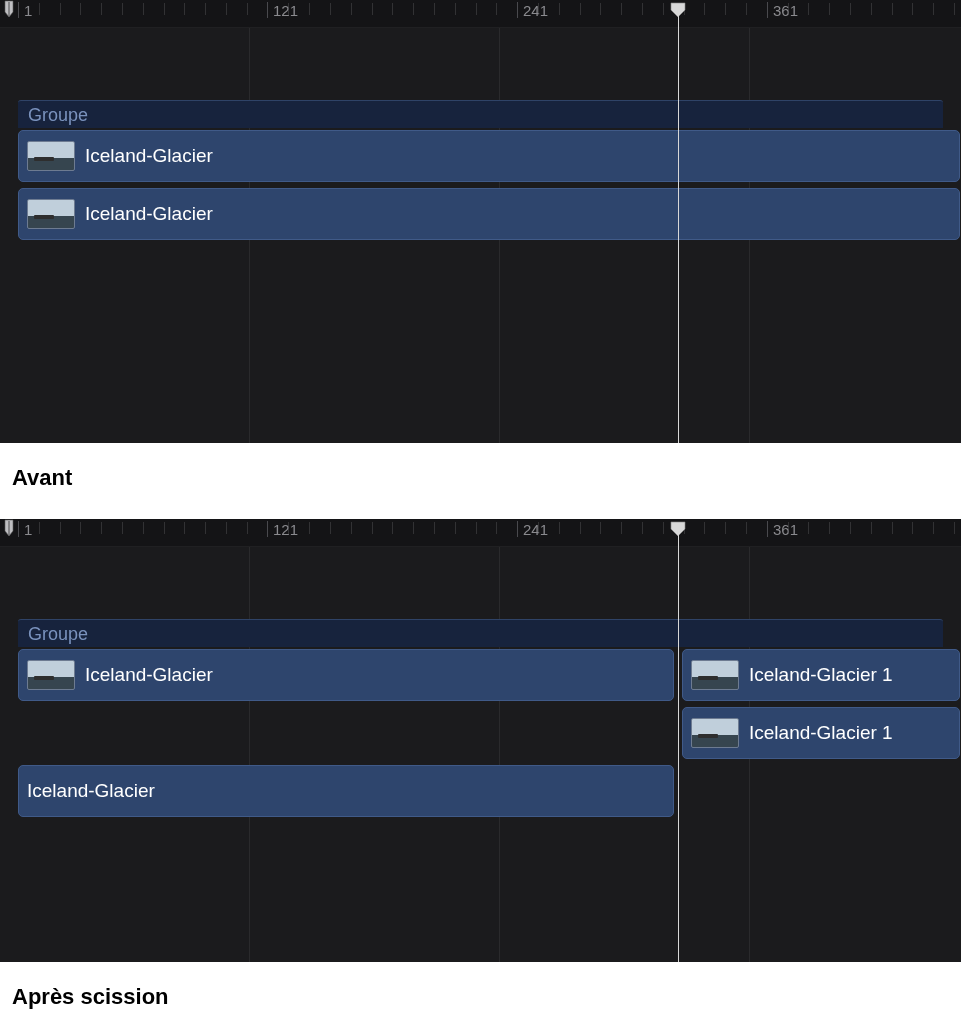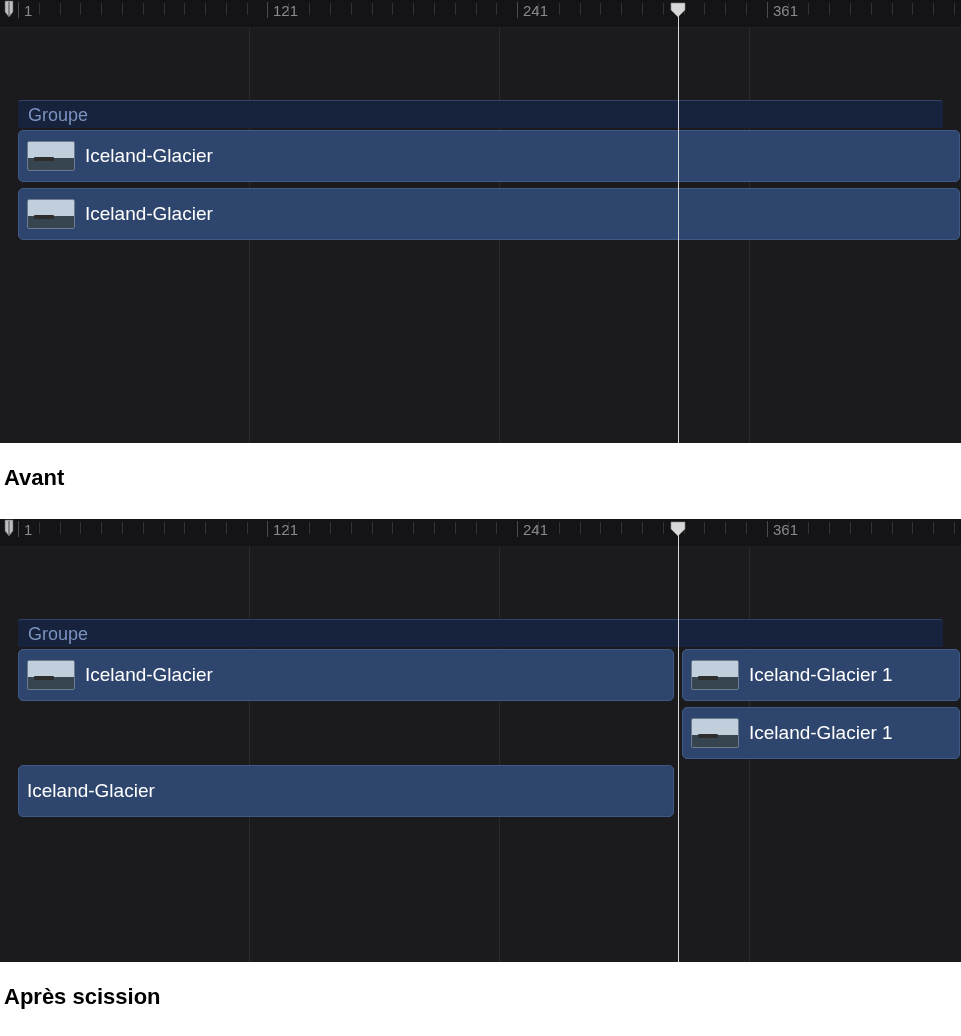--- a/index.html
+++ b/index.html
@@ -117,21 +117,21 @@
     border: 1px solid #6d7b91; border-radius: 2px;
     background: linear-gradient(to bottom, #c0cfdb 0%, #c0cfdb 58%, #36454f 58%, #36454f 100%);
     position: relative; flex: 0 0 auto;
   }
   .clip .thumb::after {
     content: ""; position: absolute; left: 6px; bottom: 9px; width: 20px; height: 4px;
     background: #2e2e2e; border-radius: 1px;
   }
   .caption {
     font-weight: 700; font-size: 22px; color: #000;
-    padding: 22px 0 28px 4px;
+    padding: 22px 0 28px 12px;
   }
 </style>
 </head>
 <body>
 
 <div class="page">
 
   <div class="timeline">
     <div class="ruler">
       <div class="start-marker">

